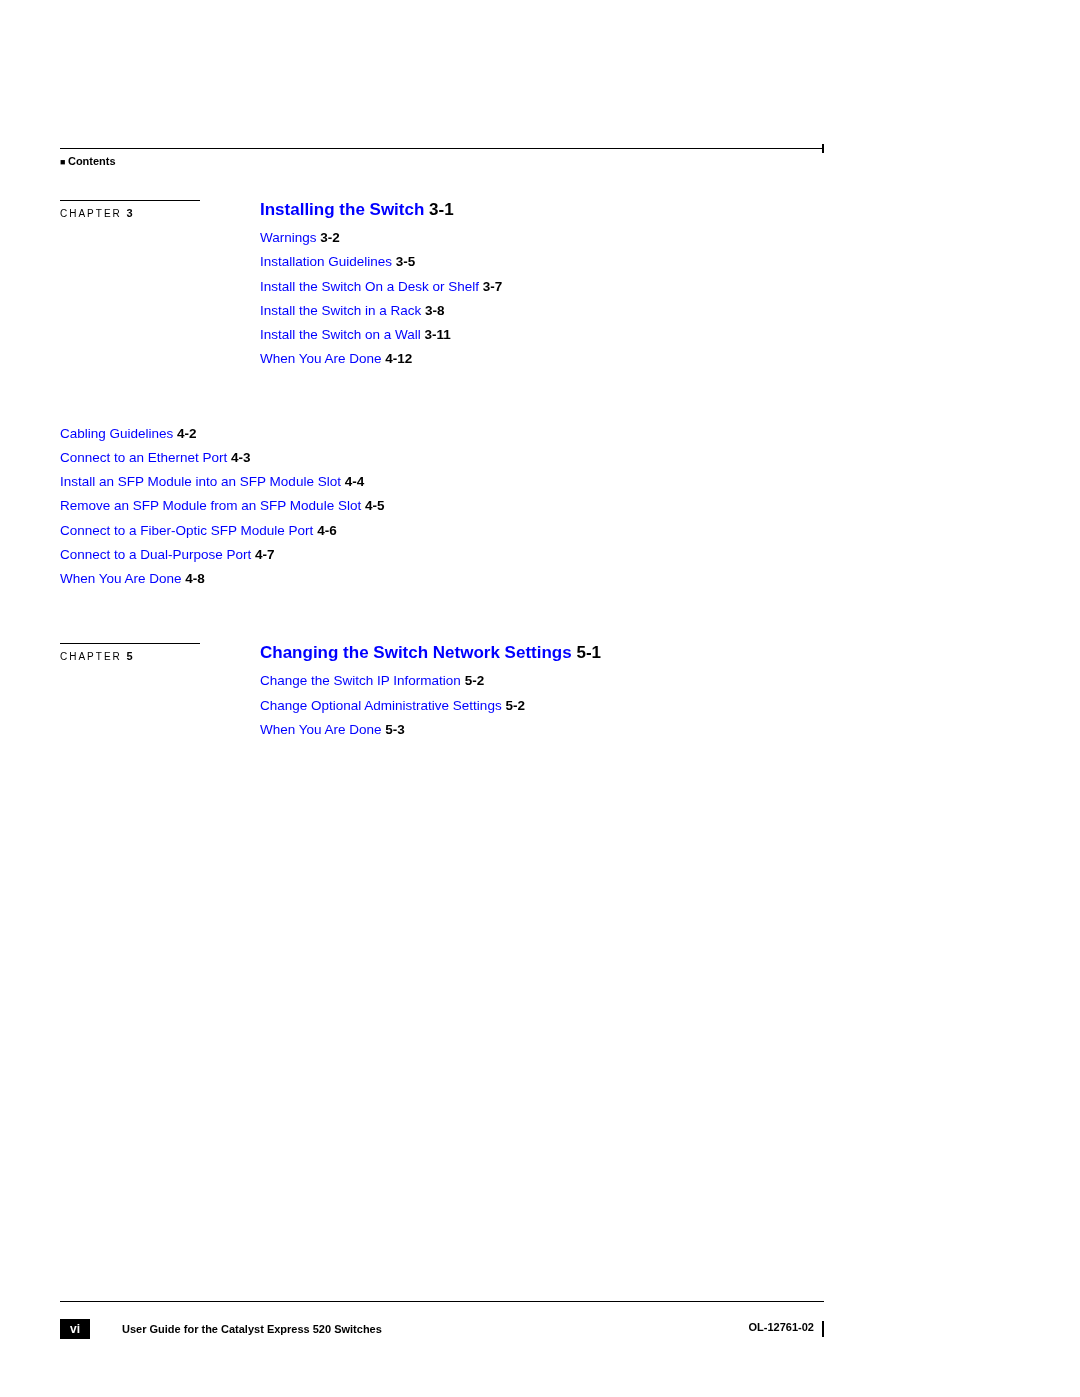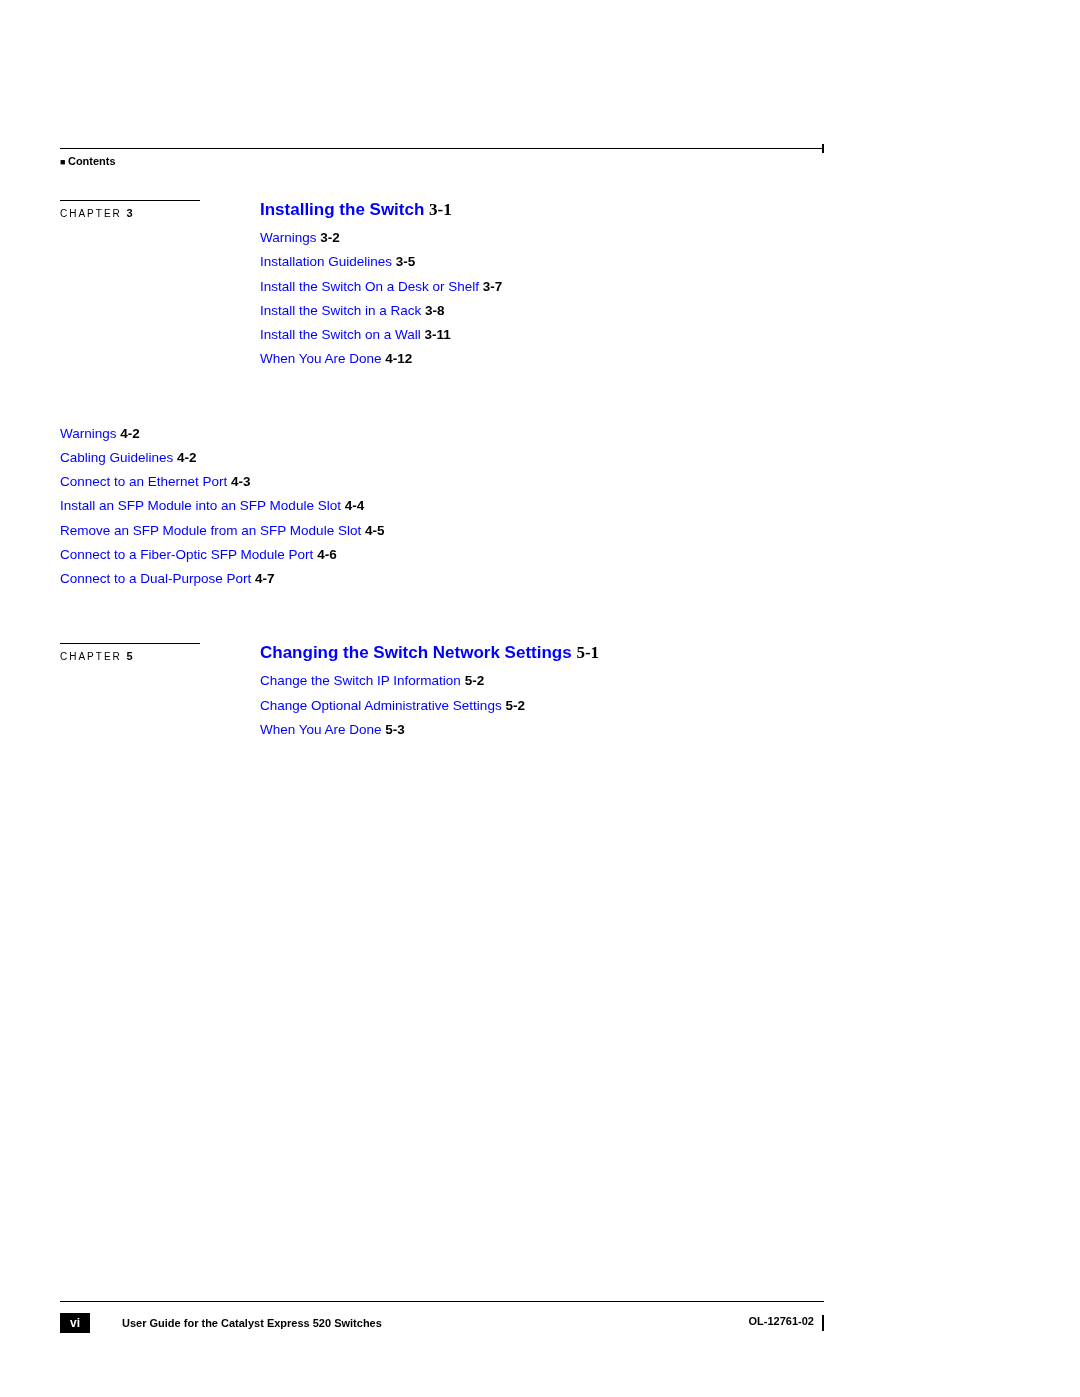--- a/index.html
+++ b/index.html
@@ -108,21 +108,20 @@
       font-size: 17px;
       font-weight: bold;
       color: #0000ff;
       margin-bottom: 8px;
       cursor: pointer;
     }
 
     .chapter-title-num {
       color: #000;
       font-weight: bold;
-      font-family: Liberation Serif, serif;
     }
 
     .toc-entry {
       font-size: 13.5px;
       color: #0000ff;
       margin-bottom: 4px;
       cursor: pointer;
       line-height: 1.5;
     }
 
@@ -136,21 +135,21 @@
       position: absolute;
       bottom: 95px;
       left: 60px;
       right: 60px;
       height: 1px;
       background: #000;
     }
 
     .footer-content {
       position: absolute;
-      bottom: 64px;
+      bottom: 58px;
       left: 60px;
       right: 60px;
       display: flex;
       align-items: center;
       justify-content: space-between;
     }
 
     .footer-left {
       display: flex;
       align-items: center;
@@ -212,27 +211,27 @@
             <div class="toc-entry">Warnings&nbsp;<span class="toc-entry-num">3-2</span></div>
             <div class="toc-entry">Installation Guidelines&nbsp;<span class="toc-entry-num">3-5</span></div>
             <div class="toc-entry">Install the Switch On a Desk or Shelf&nbsp;<span class="toc-entry-num">3-7</span></div>
             <div class="toc-entry">Install the Switch in a Rack&nbsp;<span class="toc-entry-num">3-8</span></div>
             <div class="toc-entry">Install the Switch on a Wall&nbsp;<span class="toc-entry-num">3-11</span></div>
             <div class="toc-entry">When You Are Done&nbsp;<span class="toc-entry-num">4-12</span></div>
           </div>
         </div>
         <div class="chapter-section">
           <div class="chapter-entries">
-            <div class="toc-entry">Warnings&nbsp;<span class="toc-entry-num">4-2</span></div>
             <div class="toc-entry">Cabling Guidelines&nbsp;<span class="toc-entry-num">4-2</span></div>
             <div class="toc-entry">Connect to an Ethernet Port&nbsp;<span class="toc-entry-num">4-3</span></div>
             <div class="toc-entry">Install an SFP Module into an SFP Module Slot&nbsp;<span class="toc-entry-num">4-4</span></div>
             <div class="toc-entry">Remove an SFP Module from an SFP Module Slot&nbsp;<span class="toc-entry-num">4-5</span></div>
             <div class="toc-entry">Connect to a Fiber-Optic SFP Module Port&nbsp;<span class="toc-entry-num">4-6</span></div>
             <div class="toc-entry">Connect to a Dual-Purpose Port&nbsp;<span class="toc-entry-num">4-7</span></div>
+            <div class="toc-entry">When You Are Done&nbsp;<span class="toc-entry-num">4-8</span></div>
           </div>
         </div>
         <div class="chapter-section">
           <div class="chapter-label-col">
             <div class="chapter-rule"></div>
             <div style="font-size: 10px; letter-spacing: 2px; text-transform: uppercase;"><span class="chapter-label">CHAPTER </span><span class="chapter-num">5</span></div>
           </div>
           <div class="chapter-entries">
             <div class="chapter-title">Changing the Switch Network Settings&nbsp;<span class="chapter-title-num">5-1</span></div>
             <div class="toc-entry">Change the Switch IP Information&nbsp;<span class="toc-entry-num">5-2</span></div>

